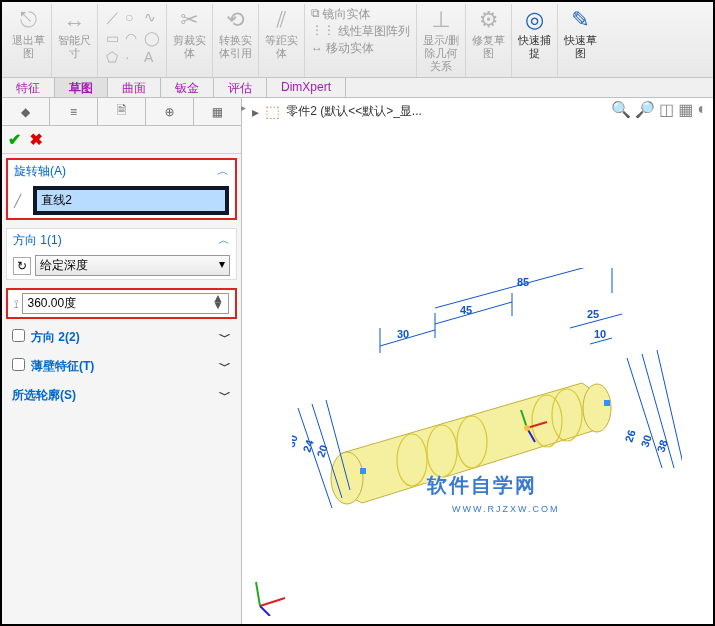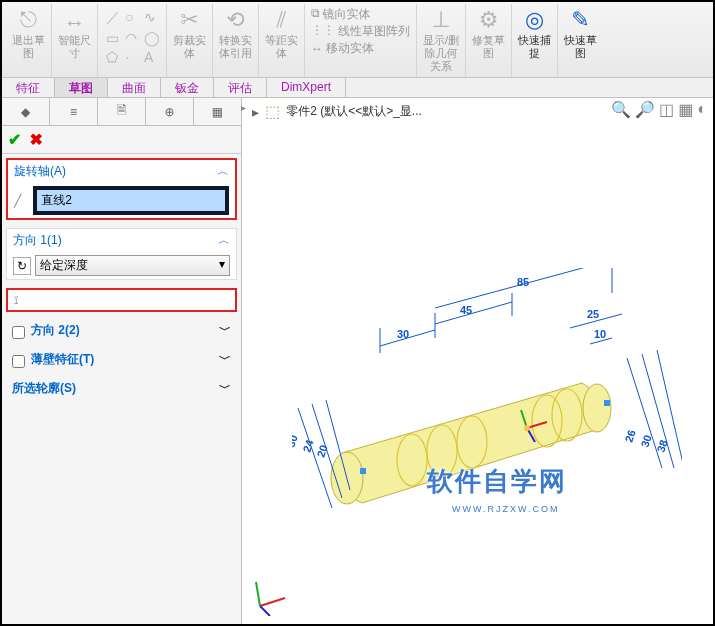--- a/index.html
+++ b/index.html
@@ -38,32 +38,32 @@
 .secbox { border: 2px solid #d22; margin: 4px; background: #fff; }
 .sechdr { padding: 3px 6px; font-weight: normal; color: #06c; display: flex; align-items: center; }
 .sechdr .caret { margin-left: auto; }
 .secrow { display: flex; align-items: center; padding: 3px 6px; gap: 4px; }
 .axis-input { flex: 1; background: #b8dcff; border: 4px solid #0f172a; padding: 2px 4px; margin-left: 8px; }
 .plain-sec { margin: 4px; background: #fff; border: 1px solid #ddd; }
 .select { flex: 1; background: linear-gradient(#fafafa,#e8e8e8); border: 1px solid #999; padding: 1px 4px; display: flex; }
 .select .arr { margin-left: auto; }
 .spin { flex: 1; border: 1px solid #999; padding: 1px 4px; background: #fff; display: flex; }
 .spin .updn { margin-left: auto; display: flex; flex-direction: column; font-size: 7px; line-height: 7px; color: #555; }
-.ck { display: flex; align-items: flex-end; gap: 6px; padding: 6px 10px; color: #06c; font-weight: bold; }
+.ck { display: flex; align-items: flex-start; gap: 6px; padding: 6px 10px; color: #06c; font-weight: bold; }
 .ck input { width: 13px; height: 13px; }
 .ck .caret { margin-left: auto; color: #333; }
 
 
 .viewport { flex: 1; position: relative; background: #fff; }
 .bc { position: absolute; top: 4px; left: 10px; display: flex; align-items: center; gap: 6px; color: #333; }
 .bc .cube { color: #c8a060; font-size: 16px; }
 .vtools { position: absolute; top: 2px; right: 6px; display: flex; gap: 4px; }
 .vtools span { font-size: 16px; color: #888; }
 .model { position: absolute; top: 170px; left: 50px; width: 390px; height: 320px; }
-.wm { position: absolute; bottom: 125px; left: 185px; font-size: 26px; font-weight: bold; color: #3a7acf; text-shadow: 0 0 2px #fff, 0 0 4px #fff; letter-spacing: 2px; margin-top: 27px; }
+.wm { position: absolute; bottom: 125px; left: 185px; font-size: 20px; font-weight: bold; color: #3a7acf; text-shadow: 0 0 2px #fff, 0 0 4px #fff; letter-spacing: 2px; margin-top: 27px; }
 .wm2 { position: absolute; bottom: 110px; left: 210px; font-size: 9px; color: #3a7acf; letter-spacing: 2px; text-shadow: 0 0 2px #fff; margin-top: 26px; }
 .triad { position: absolute; bottom: 8px; left: 8px; width: 40px; height: 40px; }
 .dim { font-size: 11px; fill: #1155cc; font-weight: bold; }
 .dline { stroke: #1155cc; stroke-width: 1; }
 .shaft { fill: #f5f0a0; stroke: #c0b040; stroke-width: 1; }
 .outline { fill: none; stroke: #d8c838; stroke-width: 1.2; }
 .handle { fill: #3890f0; }
 
 .divider { position: absolute; left: 240px; top: 96px; bottom: 0; width: 6px; cursor: ew-resize; }
 .divider::after { content: "▸"; position: absolute; top: 4px; left: -1px; color: #888; font-size: 10px; }
@@ -182,20 +182,27 @@
         <div class="select">
           <span>给定深度</span>
           <span class="arr">▾</span>
         </div>
       </div>
     </div>
 
     <div class="secbox">
       <div class="secrow">
         <span style="color:#888;">⟟</span>
+        <div class="spin">
+          <span>360.00度</span>
+          <span class="updn">
+              <span>▲</span>
+              <span>▼</span>
+            </span>
+        </div>
       </div>
     </div>
 
     <div class="ck">
       <input type="checkbox" style="">
       <span>方向 2(2)</span>
       <span class="caret">﹀</span>
     </div>
     <div class="ck">
       <input type="checkbox" style="">

